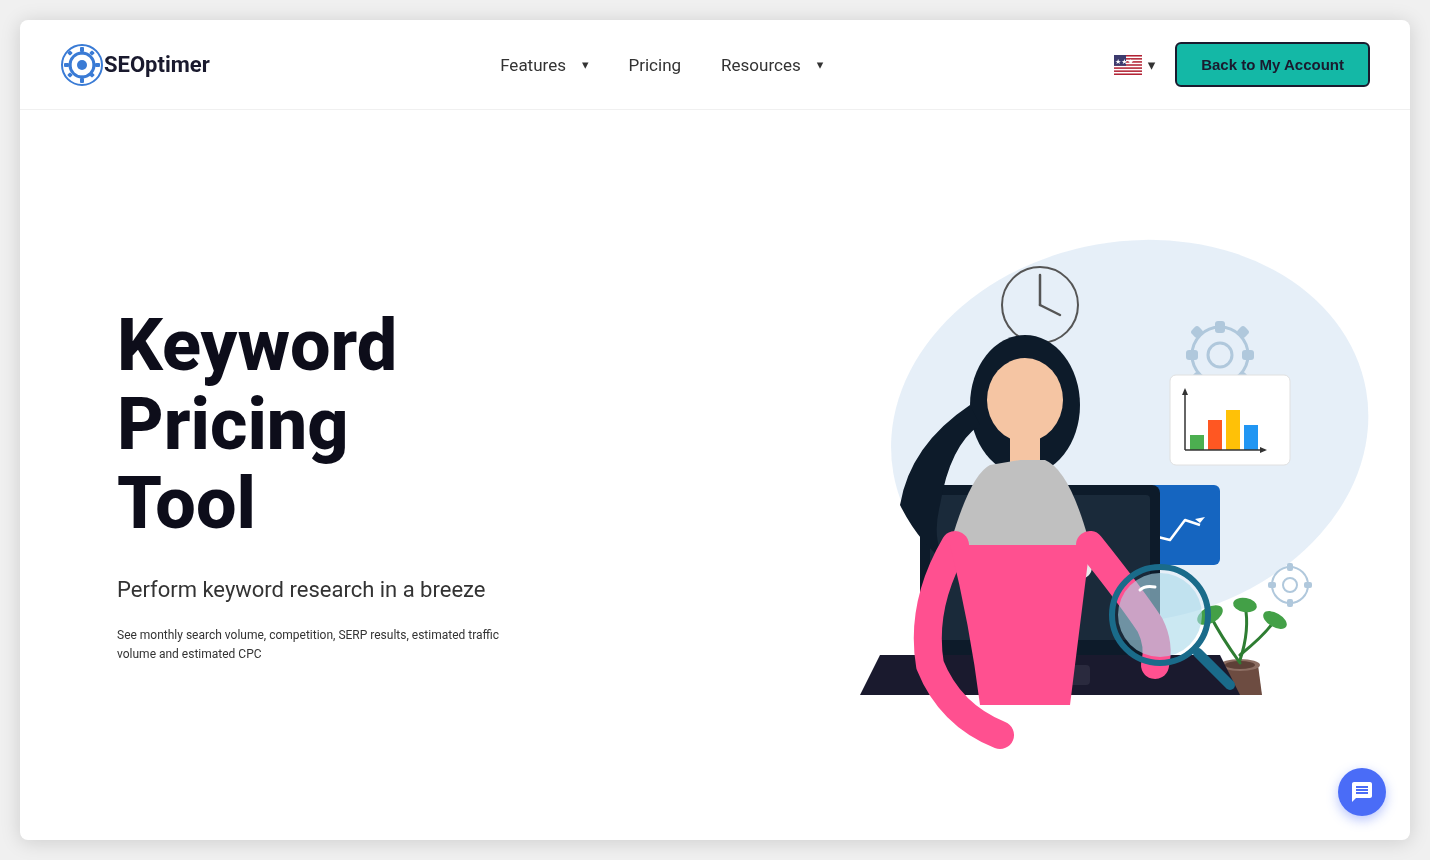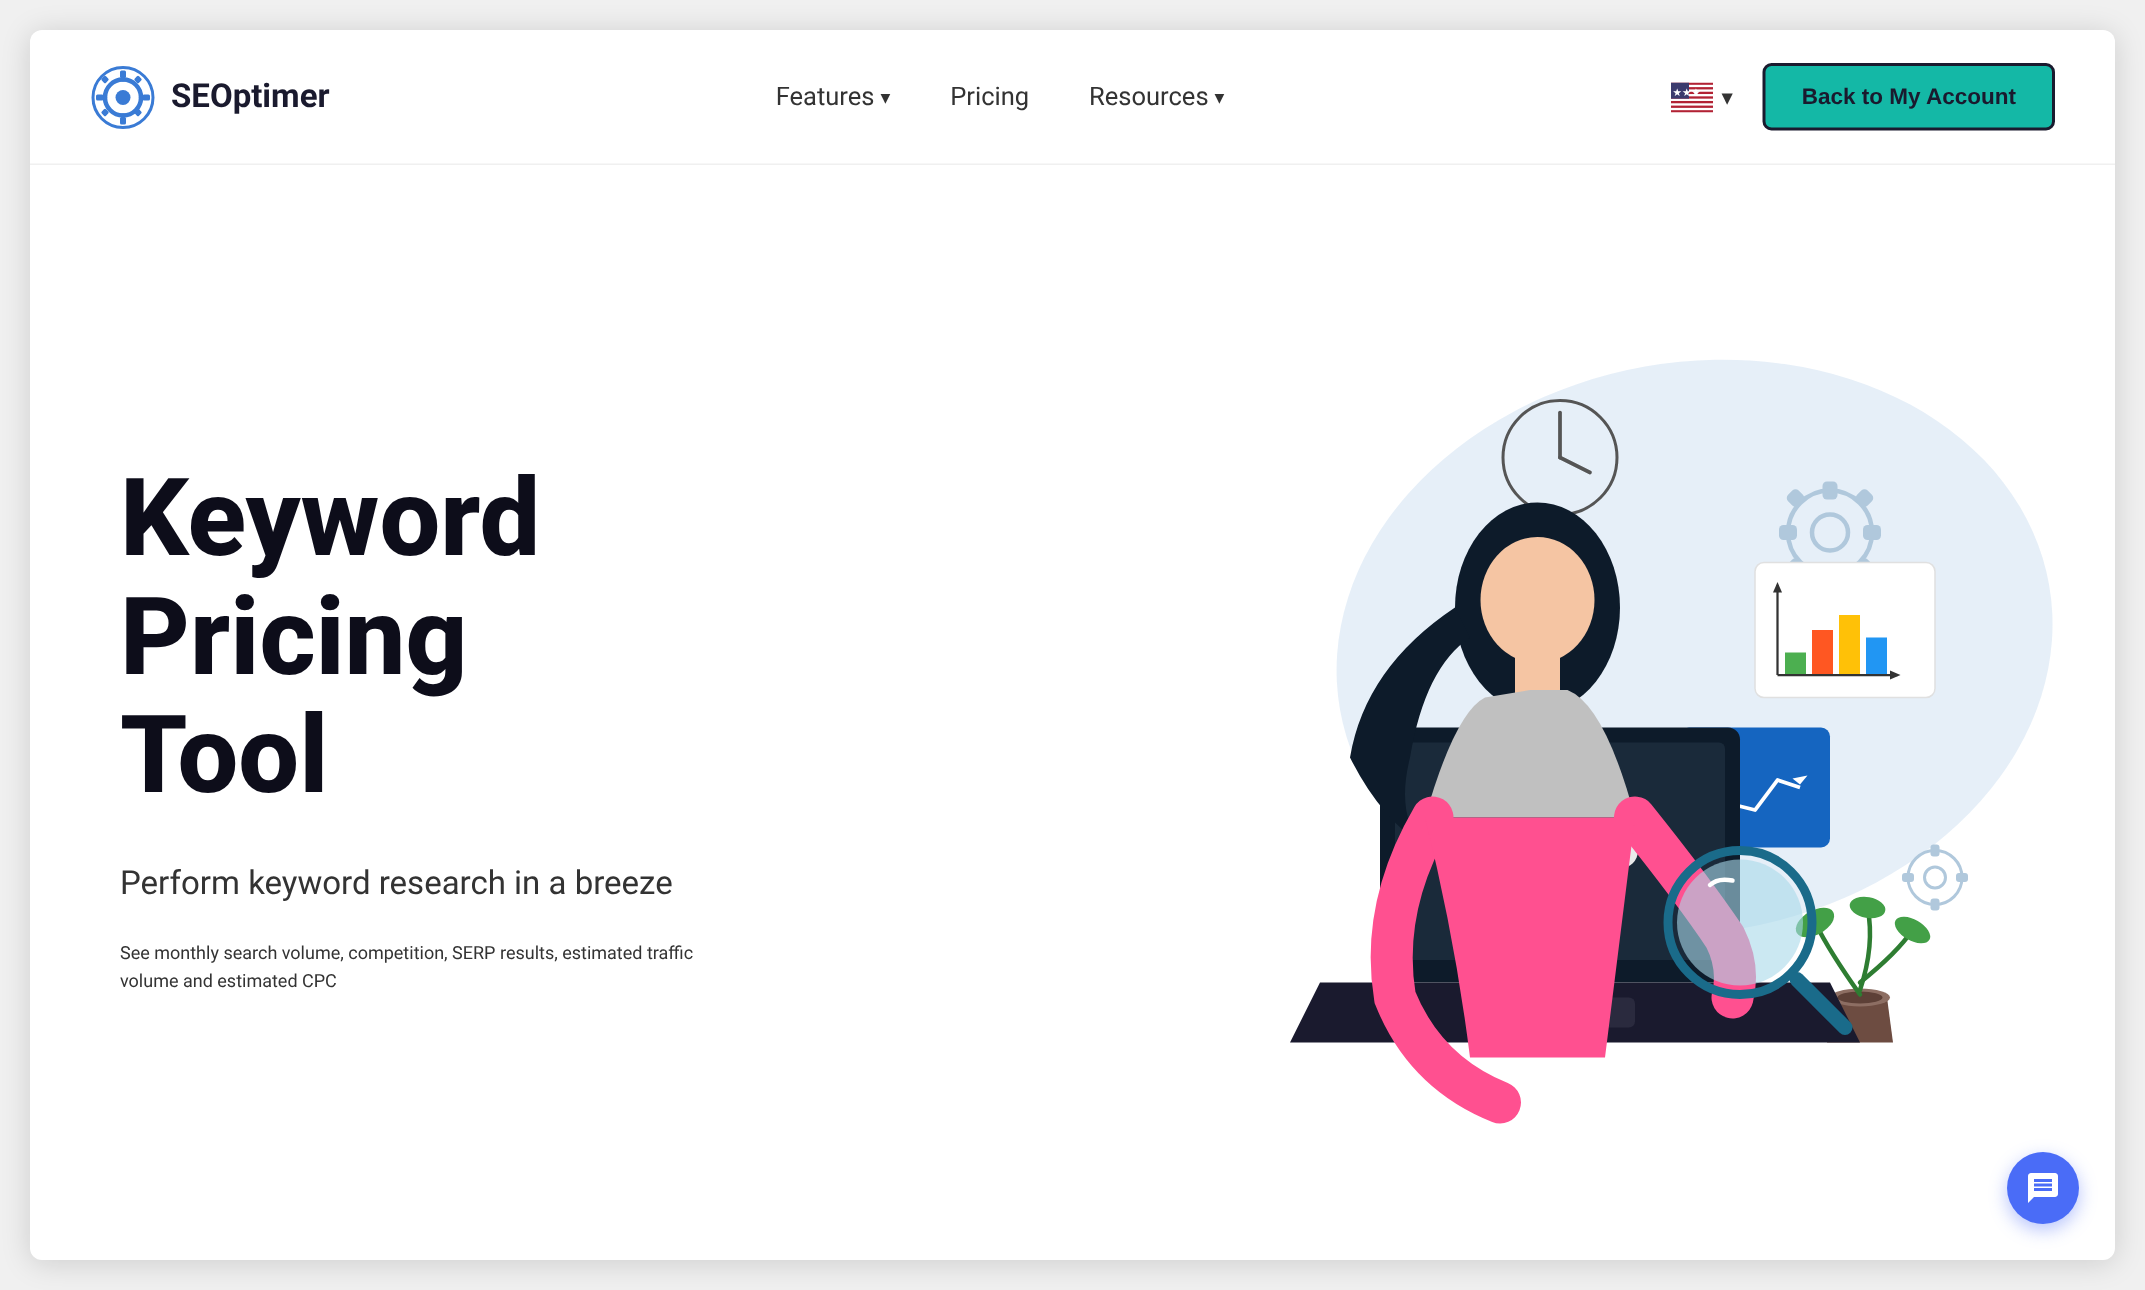--- a/index.html
+++ b/index.html
@@ -26,21 +26,20 @@
       display: flex;
       align-items: center;
       justify-content: space-between;
       padding: 0 40px;
       height: 90px;
       border-bottom: 1px solid #f0f0f0;
     }
     .logo-area {
       display: flex;
       align-items: center;
-      gap: 10px;
       cursor: pointer;
     }
     .logo-icon {
       width: 44px;
       height: 44px;
     }
     .logo-text {
       font-size: 22px;
       font-weight: 700;
       color: #1a1a2e;
@@ -49,21 +48,21 @@
       display: flex;
       align-items: center;
       gap: 40px;
     }
     .nav-item {
       font-size: 17px;
       color: #333;
       cursor: pointer;
       display: flex;
       align-items: center;
-      gap: 4px;
+      gap: 16px;
     }
     .nav-right {
       display: flex;
       align-items: center;
       gap: 20px;
     }
     .flag-btn {
       display: flex;
       align-items: center;
       gap: 6px;
@@ -88,20 +87,21 @@
       display: flex;
       align-items: center;
       justify-content: space-between;
       padding: 60px 60px 40px 60px;
       height: calc(820px - 90px);
       position: relative;
     }
     .hero-left {
       flex: 0 0 auto;
       max-width: 480px;
+      margin-left: 37px;
     }
     .hero-title {
       font-size: 72px;
       font-weight: 800;
       line-height: 1.1;
       color: #0d0d1a;
       margin-bottom: 10px;
     }
     .hero-title .underline-word {
       position: relative;

